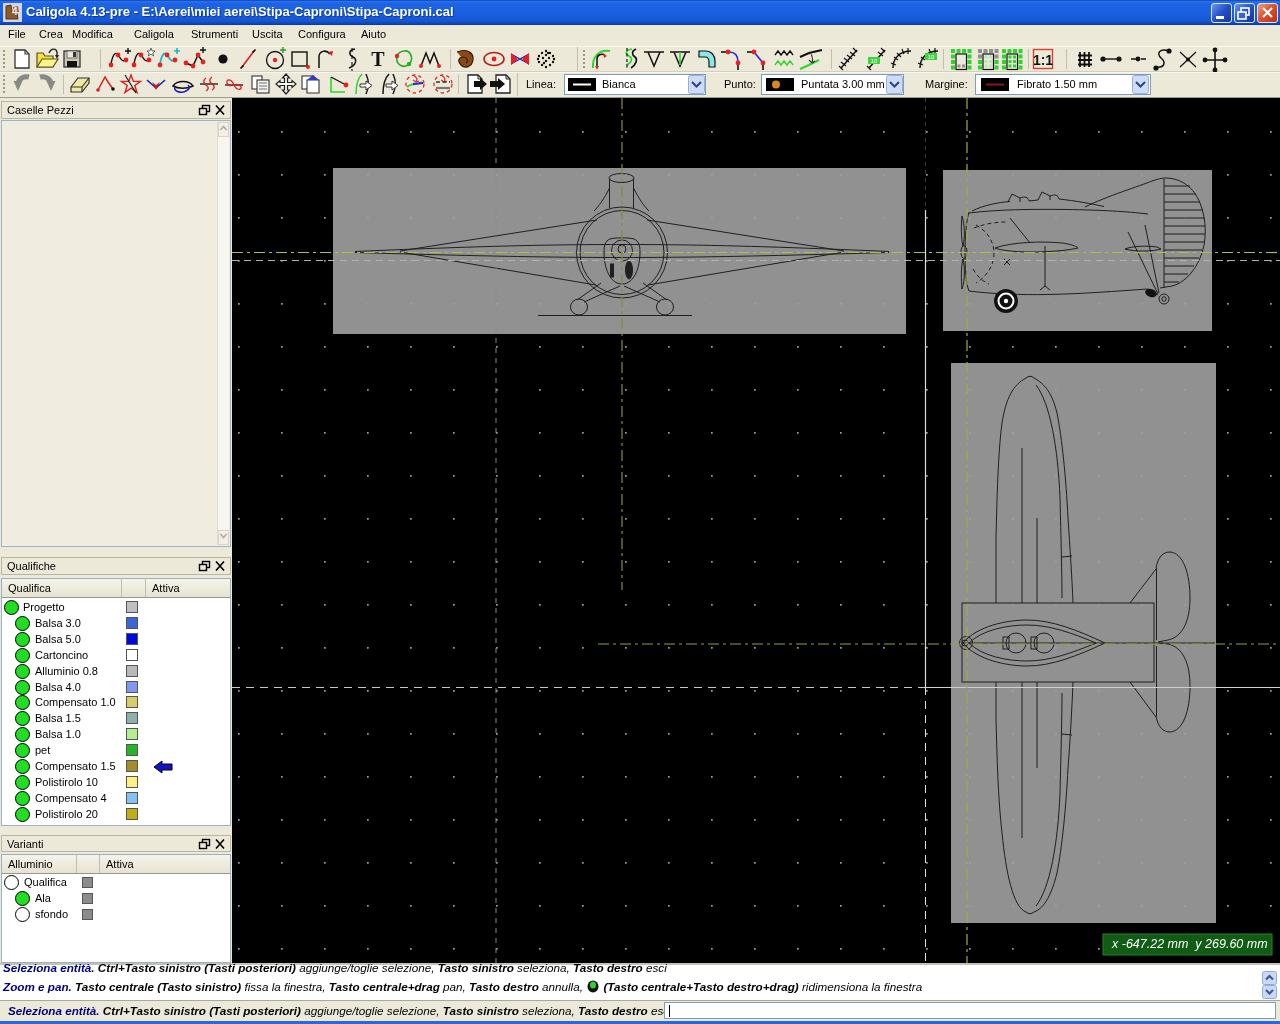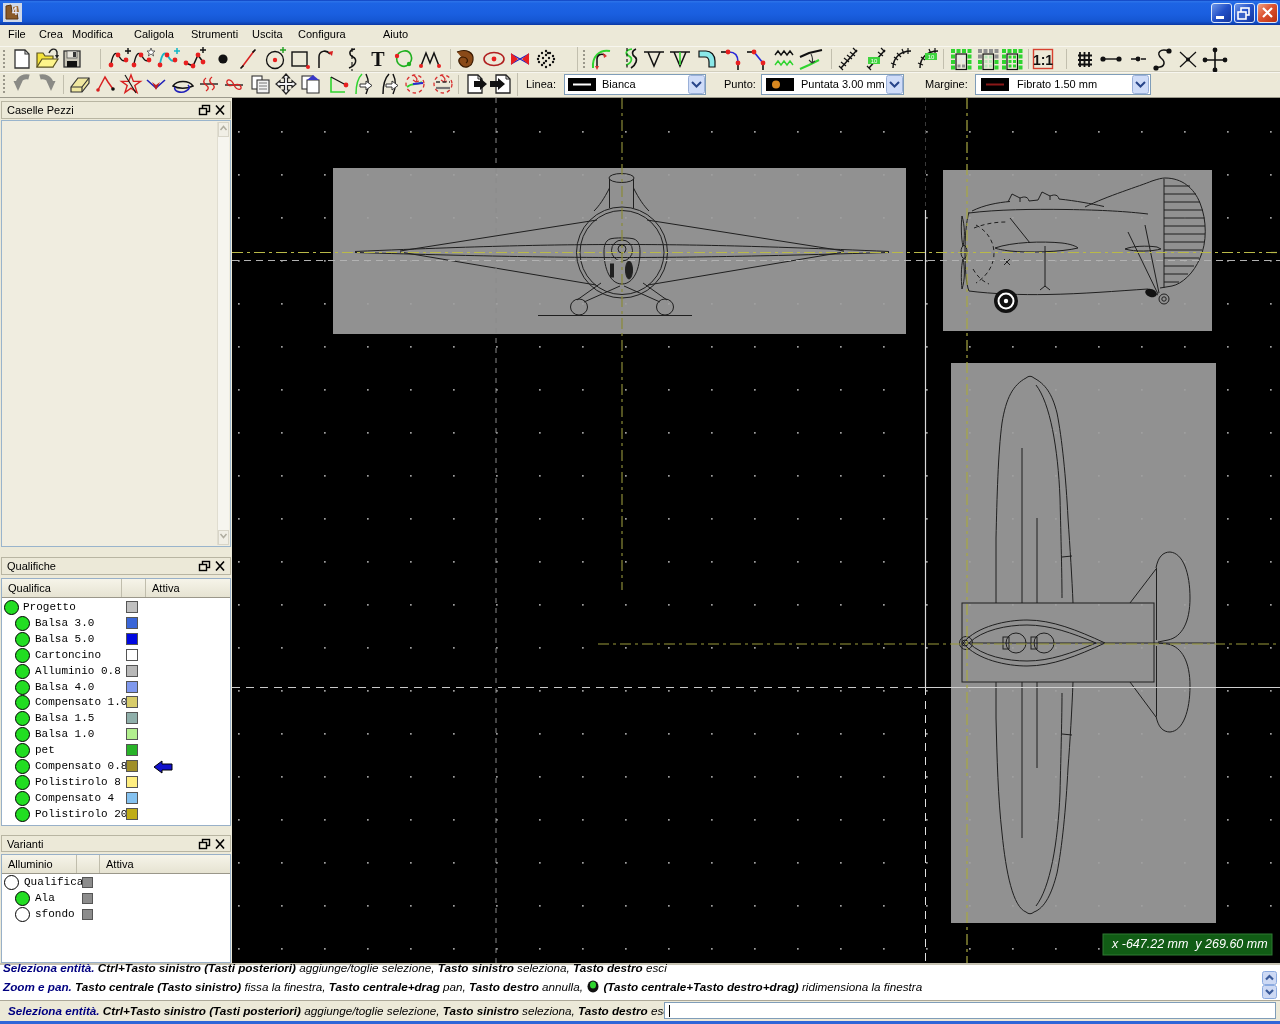--- a/index.html
+++ b/index.html
@@ -25,21 +25,21 @@
 #left{left:0;top:98px;width:232px;height:865px;background:#ece9d8;}
 .ptitle{left:1px;width:230px;height:18px;background:#ece9d8;border:1px solid #b8b5a2;box-sizing:border-box;
 font-size:11px;color:#000;line-height:17px;padding-left:5px;}
 .picons{position:absolute;right:4px;top:2px;width:28px;height:13px;}
 
 .tbl{left:1px;width:230px;background:#fff;border:1px solid #98b0c8;box-sizing:border-box;}
 .thead{position:absolute;left:0;top:0;width:228px;height:18px;background:linear-gradient(180deg,#f6f4e9,#e6e3d2);
 border-bottom:1px solid #9a978a;}
 .thead span{position:absolute;top:3px;font-size:11px;color:#000;}
 .cline{position:absolute;top:0;width:1px;height:18px;background:#c0bdac;}
-.rowtext{position:absolute;font-size:11px;color:#000;font-family:Liberation Mono, monospace;}
+.rowtext{position:absolute;font-size:11px;color:#000;}
 .gc{position:absolute;width:13px;height:13px;border:1.5px solid #000;border-radius:50%;background:#22dd22;}
 .wc{position:absolute;width:13px;height:13px;border:1.5px solid #000;border-radius:50%;background:#fff;}
 .sq{position:absolute;width:12px;height:12px;border:1px solid #555;box-sizing:border-box;}
 
 #msg{left:0;top:963px;width:1280px;height:37px;background:#fff;border-top:2px solid #c6c2b2;box-sizing:border-box;}
 .mrow{position:absolute;left:3px;white-space:nowrap;font-size:11.7px;color:#000;font-style:italic;}
 .nb{font-weight:bold;color:#000080;}
 .b{font-weight:bold;}
 #statusr{left:0;top:1000px;width:1280px;height:21px;background:#ece9d8;border-top:1px solid #aca899;box-sizing:border-box;}
 #inputbox{left:664px;top:1002px;width:612px;height:17px;background:#fff;border:1px solid #7f9db9;box-sizing:border-box;}
@@ -48,40 +48,41 @@
 </head>
 <body>
 <div id="win">
   <div id="title" class="abs"></div>
   <svg class="abs" style="left:3px;top:3px" width="19" height="19">
     <rect x="0" y="0" width="19" height="19" fill="#cfd8e8"></rect>
     <path d="M3,3 L8,2 L9,9 L14,10 L15,16 L3,16 Z" fill="#8a5a28" stroke="#5a3510" stroke-width="1"></path>
     <path d="M10,4 L15,3 L16,9 L11,9 Z" fill="#a06a30"></path>
     <text x="9" y="12" font-size="10" font-weight="bold" fill="#e8e8f5">4</text>
   </svg>
+  <div id="titletext" class="abs">Caligola 4.13-pre - E:\Aerei\miei aerei\Stipa-Caproni\Stipa-Caproni.cal</div>
   <div class="abs tbtn blue" style="left:1211px"><svg width="19" height="18">
         <rect x="4" y="12" width="8" height="3" fill="#fff"></rect>
       </svg></div>
   <div class="abs tbtn blue" style="left:1234px"><svg width="19" height="18">
         <rect x="6" y="4" width="8" height="7" fill="none" stroke="#fff" stroke-width="1.6"></rect>
         <rect x="3" y="8" width="8" height="7" fill="#3a62c8" stroke="#fff" stroke-width="1.6"></rect>
       </svg></div>
   <div class="abs tbtn red" style="left:1257px"><svg width="19" height="18">
         <path d="M5,4 L14,13 M14,4 L5,13" stroke="#fff" stroke-width="2.2"></path>
       </svg></div>
 
   <div id="menu" class="abs">
     <span style="left:8px">File</span>
     <span style="left:39px">Crea</span>
     <span style="left:72px">Modifica</span>
     <span style="left:134px">Caligola</span>
     <span style="left:191px">Strumenti</span>
     <span style="left:252px">Uscita</span>
     <span style="left:298px">Configura</span>
-    <span style="left:383px">Aiuto</span>
+    <span style="left:361px">Aiuto</span>
   </div>
 
   <svg id="tb1" class="abs" width="1280" height="26">
     <rect width="1280" height="26" fill="#ece9d8"></rect>
     <line x1="0" y1="0.5" x2="1280" y2="0.5" stroke="#f7f6ef"></line>
     <line x1="0" y1="25.5" x2="1280" y2="25.5" stroke="#d2cfbe"></line>
     <g fill="#9a978a">
       <g id="grip1">
           <rect x="3" y="4" width="2" height="2"></rect>
           <rect x="3" y="8" width="2" height="2"></rect>
@@ -600,24 +601,24 @@
           <div class="gc" style="left:13px;top:132.3px"></div>
           <span class="rowtext" style="left:33px;top:133.3px">Balsa 1.5</span>
           <div class="sq" style="left:124px;top:133.3px;background:#8fafaa"></div>
           <div class="gc" style="left:13px;top:148.2px"></div>
           <span class="rowtext" style="left:33px;top:149.2px">Balsa 1.0</span>
           <div class="sq" style="left:124px;top:149.2px;background:#b2ef8e"></div>
           <div class="gc" style="left:13px;top:164.1px"></div>
           <span class="rowtext" style="left:33px;top:165.1px">pet</span>
           <div class="sq" style="left:124px;top:165.1px;background:#28b328"></div>
           <div class="gc" style="left:13px;top:180.0px"></div>
-          <span class="rowtext" style="left:33px;top:181.0px">Compensato 0.8</span>
+          <span class="rowtext" style="left:33px;top:181.0px">Compensato 1.5</span>
           <div class="sq" style="left:124px;top:181.0px;background:#a08f28"></div>
           <div class="gc" style="left:13px;top:195.9px"></div>
-          <span class="rowtext" style="left:33px;top:196.9px">Polistirolo 8</span>
+          <span class="rowtext" style="left:33px;top:196.9px">Polistirolo 10</span>
           <div class="sq" style="left:124px;top:196.9px;background:#ffee80"></div>
           <div class="gc" style="left:13px;top:211.8px"></div>
           <span class="rowtext" style="left:33px;top:212.8px">Compensato 4</span>
           <div class="sq" style="left:124px;top:212.8px;background:#85c2f0"></div>
           <div class="gc" style="left:13px;top:227.7px"></div>
           <span class="rowtext" style="left:33px;top:228.7px">Polistirolo 20</span>
           <div class="sq" style="left:124px;top:228.7px;background:#c0ad17"></div>
         </div>
       <svg class="abs" style="left:151px;top:181px" width="20" height="14">
           <path d="M1,7 L9,1 L9,4 L19,4 L19,10 L9,10 L9,13 Z" fill="#1212cc" stroke="#000" stroke-width="1"></path>

